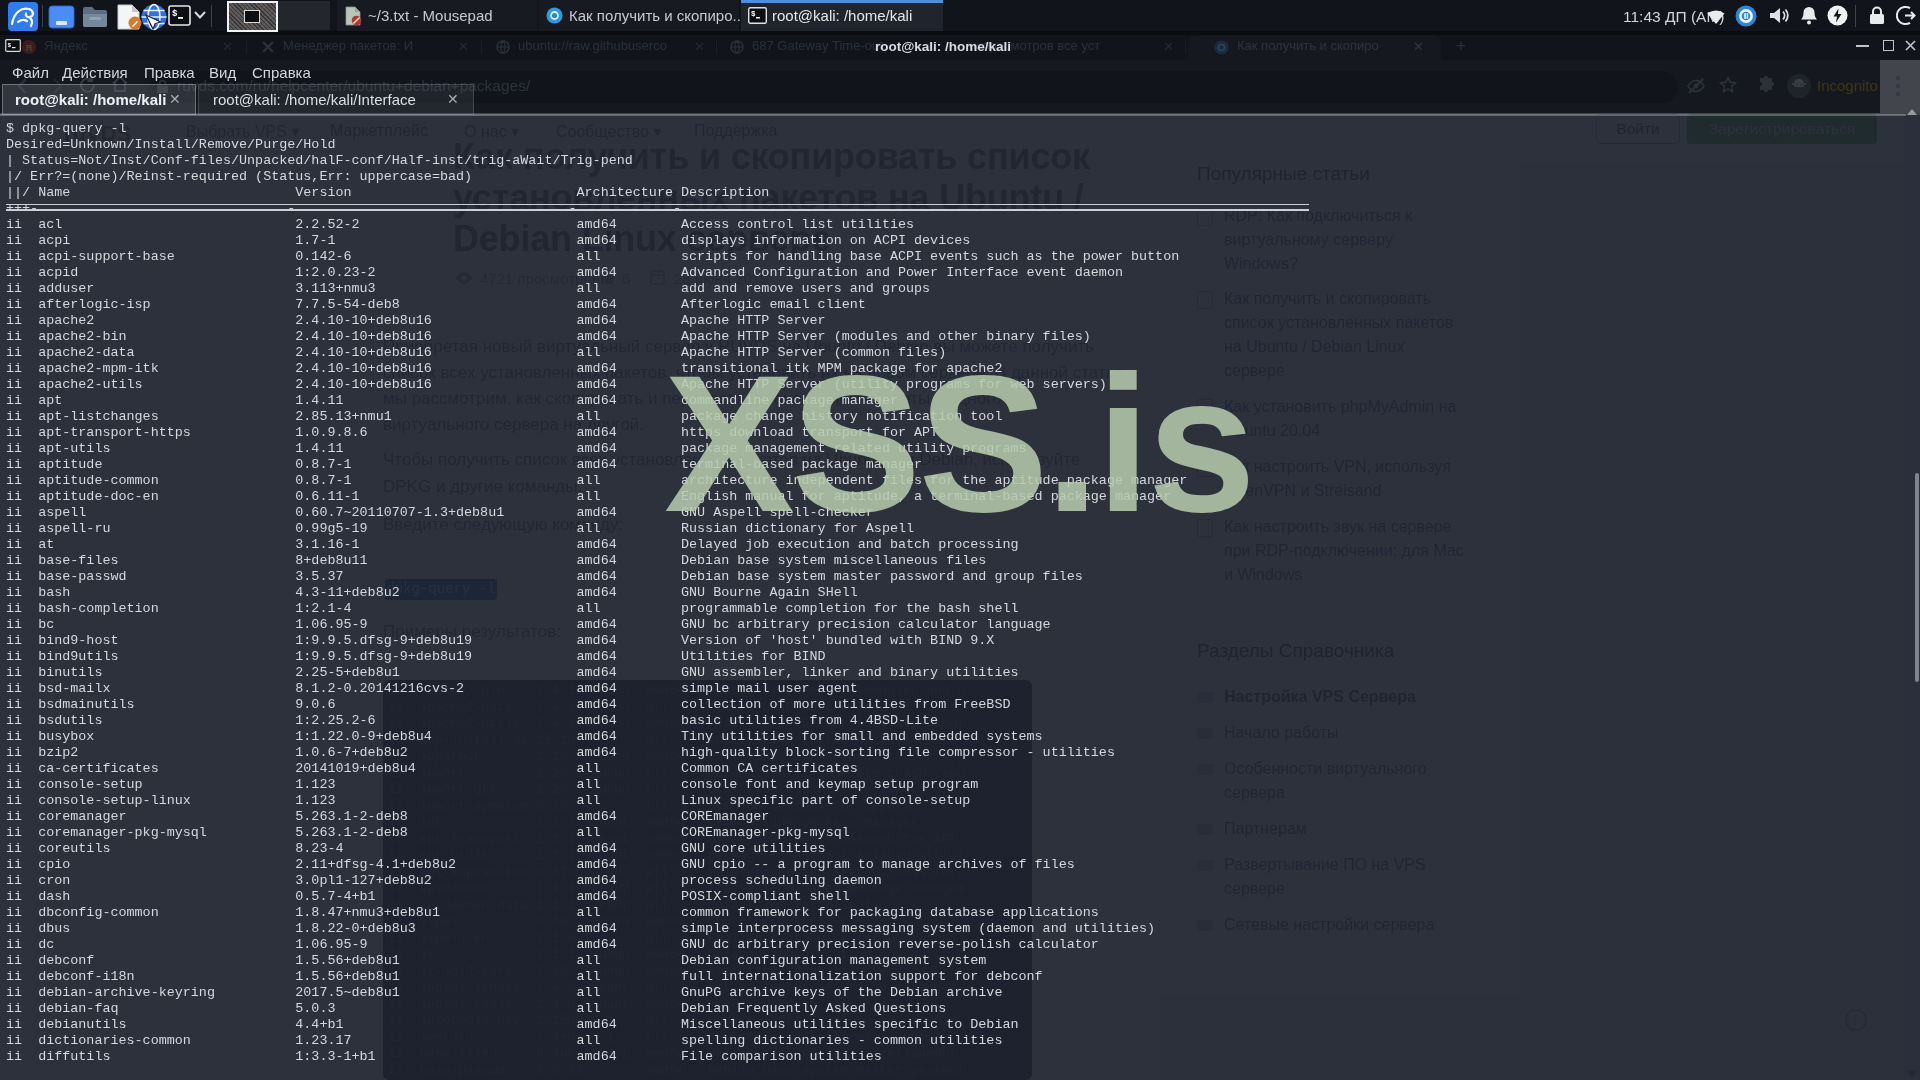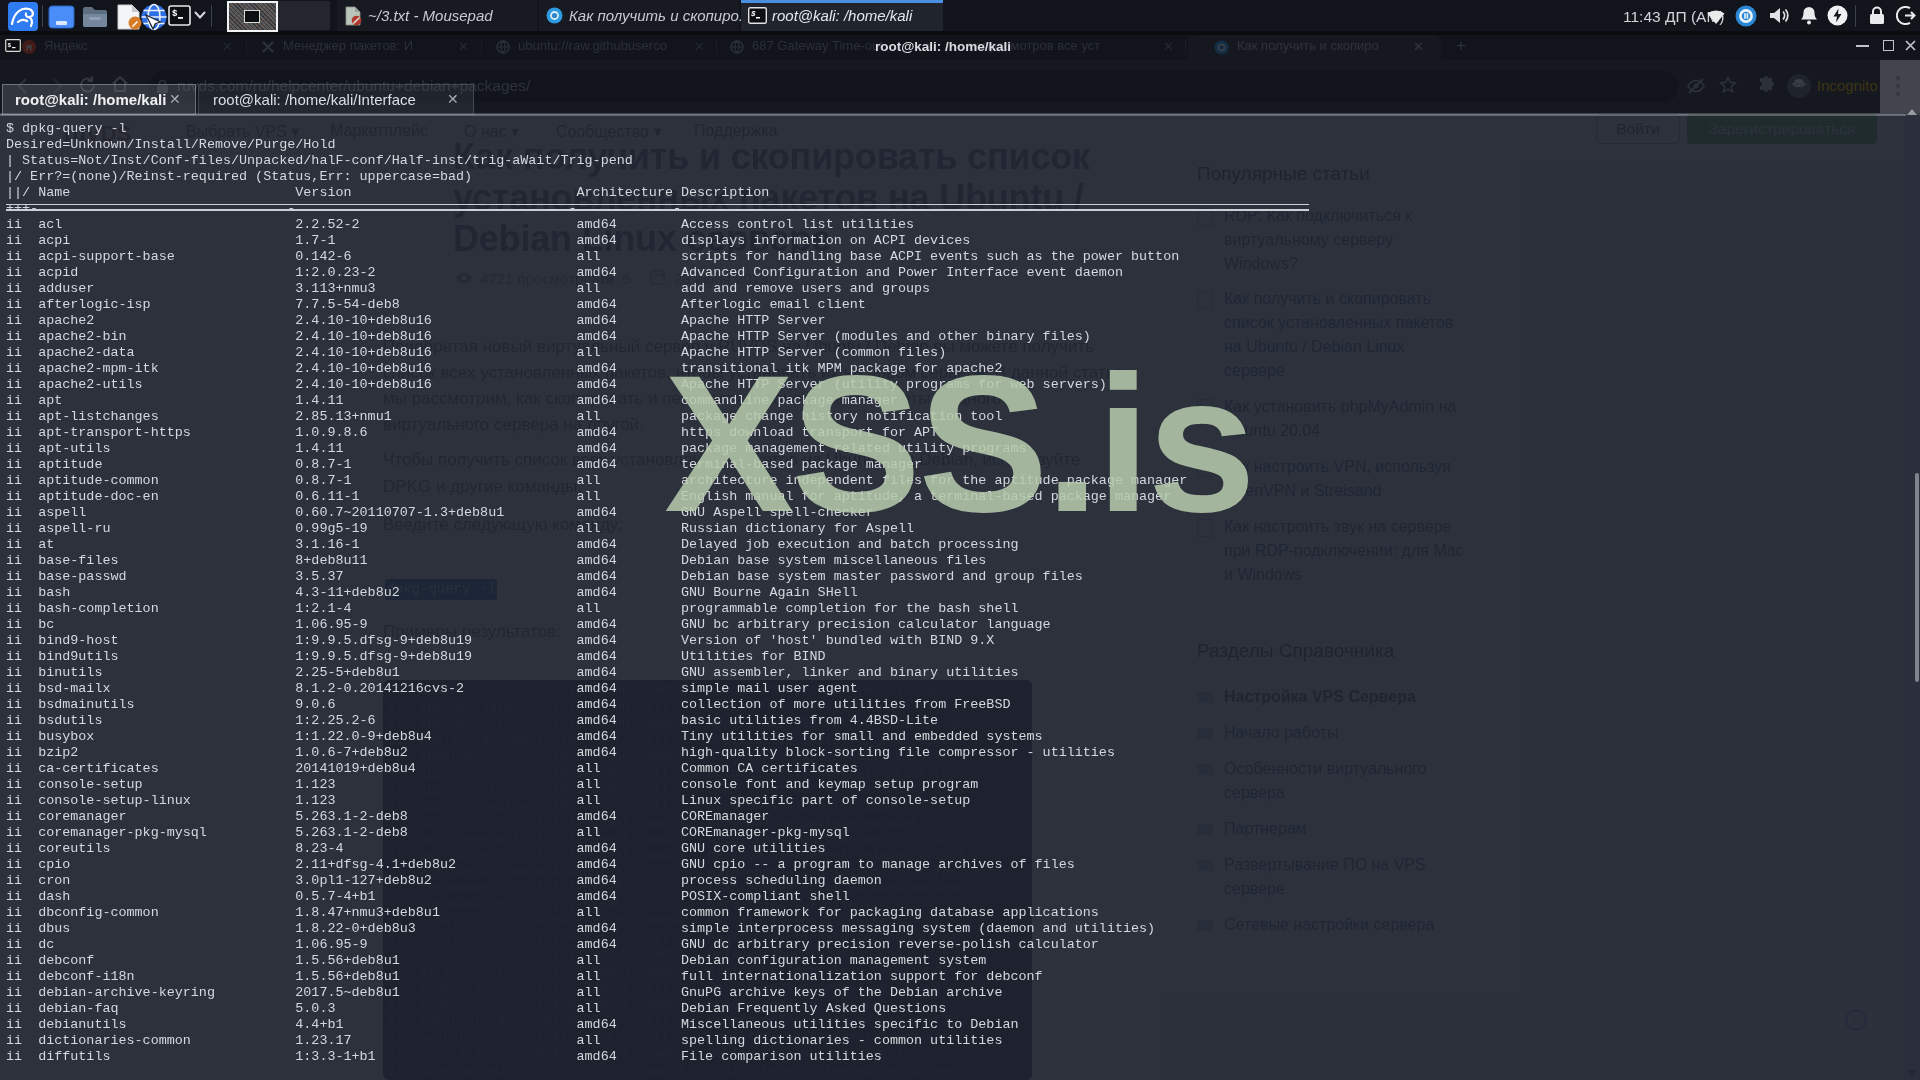--- a/index.html
+++ b/index.html
@@ -27,21 +27,21 @@
 #term{position:absolute;left:0;top:33px;width:1920px;height:1047px;}
 #tmenu{position:absolute;left:0;top:27px;width:1920px;height:26px;}
 .mi{font-size:15px;color:#d3d6db;position:absolute;top:4px;}
 .ttab{position:absolute;top:51px;height:31px;}
 #tpre{position:absolute;left:6px;top:88px;margin:0;font-family:"Liberation Mono",monospace;
 font-size:13.4px;line-height:16px;color:#d5d8dd;white-space:pre;}
 #wm{position:absolute;left:664px;top:331px;font-size:195px;font-weight:bold;
 color:rgba(182,202,172,0.87);letter-spacing:-3px;white-space:nowrap;}
 #panel{position:absolute;left:0;top:0;width:1920px;height:35px;background:#11141a;}
 #panel .pbot{position:absolute;left:0;top:31px;width:1920px;height:4px;background:#0a0c10;}
-.tbtn{position:absolute;top:0;height:31px;font-style:italic;}
+.tbtn{position:absolute;top:0;height:31px;}
 .tbtxt{position:absolute;top:7px;font-size:15px;color:#c7cbd1;white-space:nowrap;}
 .clock{position:absolute;left:1603px;top:8px;font-size:15.5px;color:#d2d5da;margin-left:20px;}
 .psep{position:absolute;top:5px;width:1px;height:22px;background:#3c424a;}
 </style></head>
 <body>
 <div id="browser">
 <div id="tabstrip">
  <svg class="abs" style="left:22px;top:7px" width="14" height="14" viewBox="0 0 14 14">
         <circle cx="7" cy="7" r="7" fill="#fc3f1d"></circle>
         <text x="3.5" y="10.5" font-size="9" font-weight="bold" fill="#fff">Я</text>
@@ -228,20 +228,27 @@
  <rect x="0.7" y="0.7" width="14.6" height="11.6" rx="1" fill="#0c0e12" stroke="#d9dcd4" stroke-width="1.2"></rect>
  <text x="2.5" y="7.5" font-family="Liberation Mono,monospace" font-size="6" font-weight="bold" fill="#fff">$</text>
  <rect x="7" y="8" width="3.5" height="1.2" fill="#fff"></rect>
 </svg>
 <div class="abs" style="left:-17px;top:6px;width:1920px;text-align:center;font-size:13.5px;font-weight:bold;color:#d8dbdf">root@kali: /home/kali</div>
 <div class="abs" style="left:1856px;top:12px;width:13px;height:2px;background:#c0c4c9"></div>
 <div class="abs" style="left:1883px;top:7px;width:9px;height:9px;border:1.6px solid #c0c4c9"></div>
 <svg class="abs" style="left:1905px;top:7px" width="11" height="11" viewBox="0 0 11 11">
       <path d="M1 1 L10 10 M10 1 L1 10" stroke="#c0c4c9" stroke-width="1.7"></path>
     </svg>
+<div id="tmenu">
+ <div class="mi" style="left:12px">Файл</div>
+ <div class="mi" style="left:62px">Действия</div>
+ <div class="mi" style="left:144px">Правка</div>
+ <div class="mi" style="left:209px">Вид</div>
+ <div class="mi" style="left:252px">Справка</div>
+</div>
 <div class="ttab" style="left:2px;width:194px;background:rgba(125,133,147,0.28);border:1px solid rgba(190,197,207,0.42);box-sizing:border-box">
  <div class="abs" style="left:12px;top:6px;font-size:15px;font-weight:bold;color:#eef0f3;white-space:nowrap">root@kali: /home/kali</div>
  <div class="abs" style="left:166px;top:6px;font-size:14px;color:#a7acb4">✕</div>
 </div>
 <div class="ttab" style="left:198px;width:276px;background:rgba(95,102,115,0.20);border:1px solid rgba(160,167,178,0.25);box-sizing:border-box">
  <div class="abs" style="left:14px;top:6px;font-size:15px;color:#dcdfe4;white-space:nowrap">root@kali: /home/kali/Interface</div>
  <div class="abs" style="left:248px;top:6px;font-size:14px;color:#a7acb4">✕</div>
 </div>
 <div class="abs" style="left:0;top:81px;width:1906px;height:2px;background:rgba(185,193,204,0.38)"></div>
 <div class="abs" style="left:1907px;top:76px;width:0;height:0;border-left:5px solid transparent;border-right:5px solid transparent;border-bottom:6px solid rgba(170,177,187,0.8)"></div>

